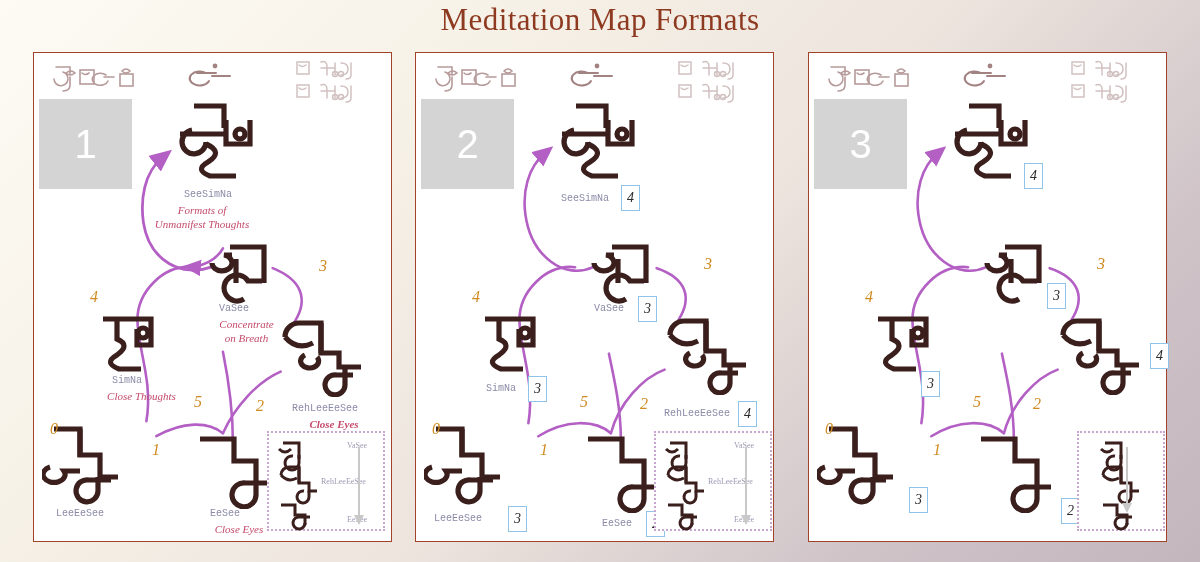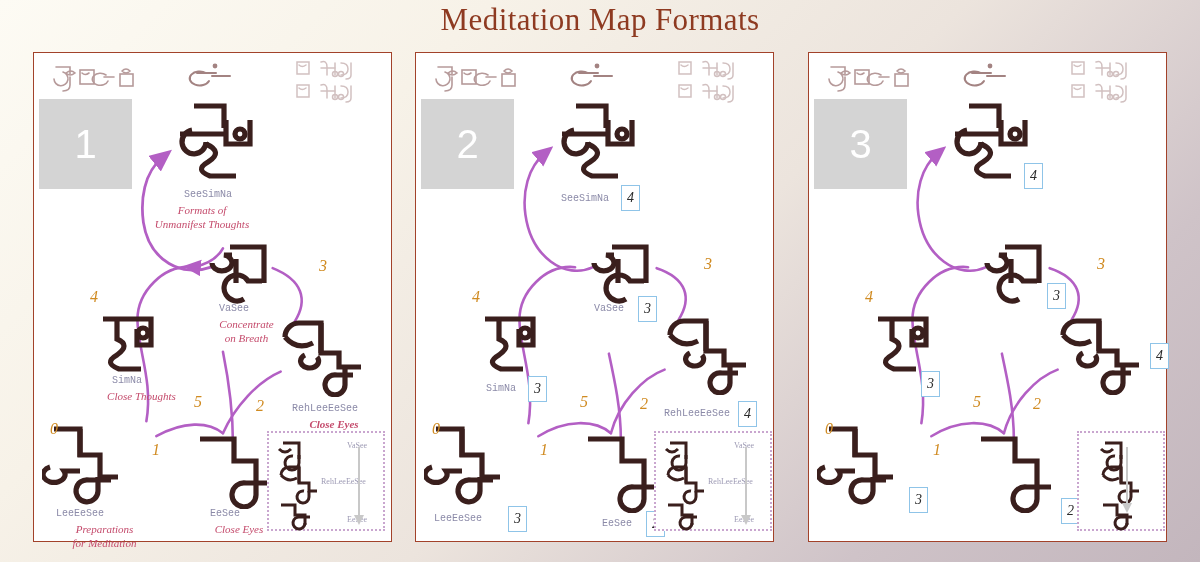--- a/index.html
+++ b/index.html
@@ -221,22 +221,20 @@
       <svg width="110" height="84" viewBox="0 0 110 84">
         <g fill="none" stroke="#3a1f1d" stroke-width="5.2">
           <path d="M12 8 h26 v26 h20 v22 h18"></path>
           <path d="M38 8 v28"></path>
           <path d="M8 46 a11 8 0 1 0 14 4 h16"></path>
           <path d="M56 56 v14 a11 11 0 1 1 -9 -11 h22"></path>
         </g>
       </svg>
     </div>
     <div class="lbl-name" style="left:22px;top:455px;">LeeEeSee</div>
-    <div class="lbl-desc" style="left:8px;top:469px;width:125px;white-space:pre-line;">Preparations
-for Meditation</div>
 
     <div class="node" style="left:160px;top:378px;">
       <svg width="92" height="78" viewBox="0 0 92 78">
         <g fill="none" stroke="#3a1f1d" stroke-width="5.2">
           <path d="M6 8 h34 v22 h22 v22"></path>
           <path d="M62 52 v12 a12 12 0 1 1 -10 -12 h24"></path>
         </g>
       </svg>
     </div>
     <div class="lbl-name" style="left:176px;top:455px;">EeSee</div>

